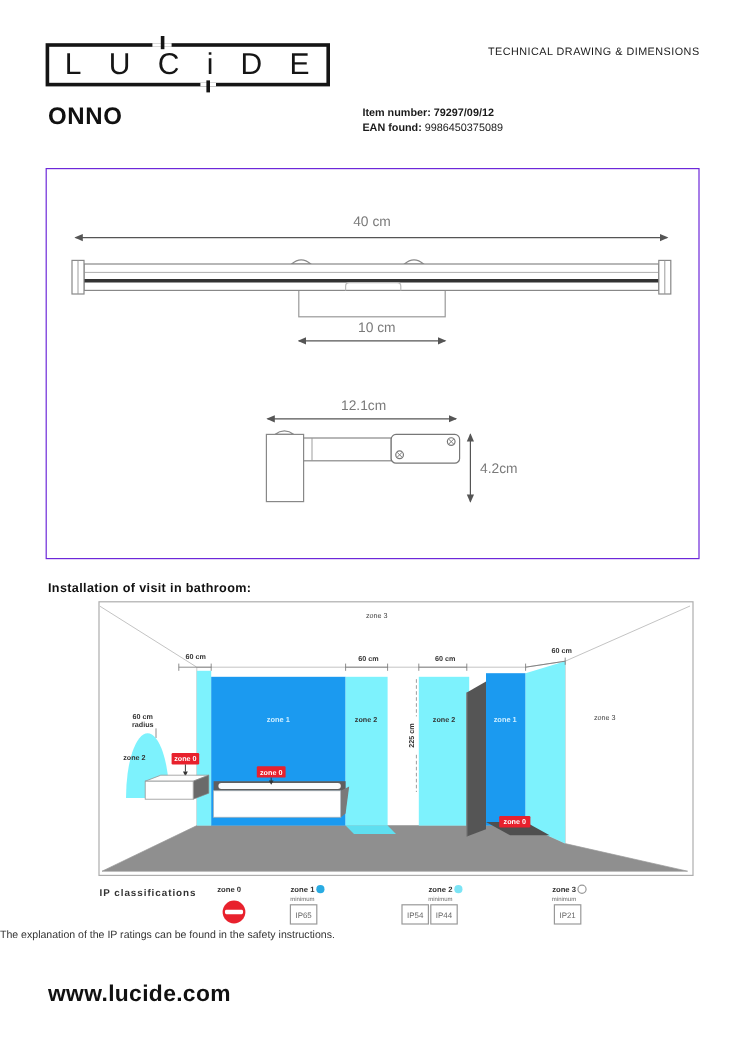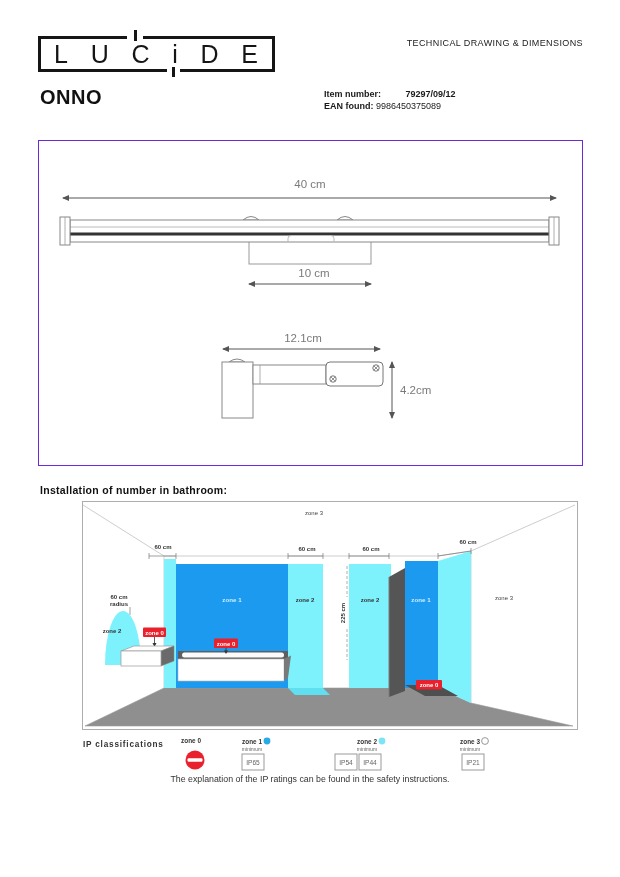--- a/index.html
+++ b/index.html
@@ -9,38 +9,38 @@
   .logo-box{position:absolute;left:38px;top:36px;width:205px;height:30px;border:3px solid #151515;
             display:flex;justify-content:space-between;align-items:center;padding:0 13px;
             font-size:25px;font-weight:400;letter-spacing:1px;color:#151515;}
   .logo-gap-top{position:absolute;top:-3px;left:86px;width:16px;height:3px;background:#fff;}
   .logo-accent{position:absolute;top:-9px;left:93px;width:3px;height:11px;background:#151515;}
   .logo-gap-bot{position:absolute;bottom:-3px;left:126px;width:13px;height:3px;background:#fff;}
   .logo-stem{position:absolute;bottom:-8px;left:131px;width:2.5px;height:10px;background:#151515;}
   .doc-title{position:absolute;right:37px;top:38px;font-size:9px;letter-spacing:.4px;color:#1a1a1a;}
   .product-name{position:absolute;left:40px;top:86px;font-size:20px;font-weight:700;letter-spacing:.5px;}
   .item-block{position:absolute;left:302px;top:89px;font-size:9px;line-height:11.5px;color:#1a1a1a;}
-  .item-block b{font-weight:700;margin-left:22px;}
+  .item-block b{font-weight:700;}
   
   .draw-box{position:absolute;left:38px;top:140px;width:543px;height:324px;border:1px solid #6d28d9;}
   .dim{font:400 11.5px "Liberation Sans",sans-serif;fill:#7a7a7a;}
   
   .bath-title{position:absolute;left:40px;top:484px;font-size:10.5px;font-weight:700;letter-spacing:.3px;}
   .bath-box{position:absolute;left:82px;top:501px;width:494px;height:227px;border:1px solid #adadad;background:#fff;}
   .bz{font:600 6px "Liberation Sans",sans-serif;fill:#333;}
   .bzc{font:400 6px "Liberation Sans",sans-serif;fill:#444;}
   .bzl{font:600 6.2px "Liberation Sans",sans-serif;fill:#cdeeff;}
   .badge-t{font:700 6px "Liberation Sans",sans-serif;fill:#fff;}
   
   .ip-svg{position:absolute;left:80px;top:730px;}
   .iplabel{font:700 8.2px "Liberation Sans",sans-serif;fill:#333;letter-spacing:.8px;}
   .ipz{font:700 6.4px "Liberation Sans",sans-serif;fill:#333;}
   .ipmin{font:400 5px "Liberation Sans",sans-serif;fill:#666;}
   .ipboxt{font:400 6.6px "Liberation Sans",sans-serif;fill:#666;}
-  .ip-note{position:absolute;left:0;top:774px;width:620px;text-align:center;font-size:8.8px;color:#333;}
+  .ip-note{position:absolute;left:0;top:774px;width:620px;text-align:left;font-size:8.8px;color:#333;}
   
   .f1{position:absolute;left:40px;top:803px;font-size:12px;font-weight:700;letter-spacing:.2px;}
   .f2{position:absolute;left:40px;top:818px;font-size:19px;font-weight:700;letter-spacing:.3px;}
 </style>
 </head>
 <body>
 
 <div class="page">
 
   <div class="logo-box">
@@ -113,21 +113,21 @@
           <circle cx="337" cy="227" r="3.2" fill="#fff" stroke="#777"></circle>
           <line x1="334.8" y1="224.8" x2="339.2" y2="229.2" stroke="#777" stroke-width="0.8"></line>
           <line x1="339.2" y1="224.8" x2="334.8" y2="229.2" stroke="#777" stroke-width="0.8"></line>
         </g>
         <line x1="353" y1="221" x2="353" y2="277" stroke="#555" stroke-width="1" marker-start="url(#aL)" marker-end="url(#aR)"></line>
         <text class="dim" x="361" y="253">4.2cm</text>
       </g>
     </svg>
   </div>
 
-  <div class="bath-title">Installation of number in bathroom:</div>
+  <div class="bath-title">Installation of visit in bathroom:</div>
 
   <div class="bath-box">
     <svg width="492" height="225" viewBox="0 0 492 225">
 
       <line x1="0" y1="3" x2="81" y2="54" stroke="#c0c0c0" stroke-width="0.8"></line>
       <line x1="492" y1="3" x2="388" y2="49" stroke="#c0c0c0" stroke-width="0.8"></line>
       <path d="M81,54 L355,54 L388,49" fill="none" stroke="#c0c0c0" stroke-width="0.8"></path>
       <line x1="81" y1="54" x2="81" y2="186" stroke="#c8c8c8" stroke-width="0.8"></line>
       <line x1="388" y1="49" x2="388" y2="201" stroke="#c8c8c8" stroke-width="0.8"></line>
 
@@ -245,14 +245,15 @@
       <text class="ipz" x="400" y="13.5" text-anchor="end">zone 3</text>
       <circle cx="405" cy="11" r="3.4" fill="#fff" stroke="#999"></circle>
       <text class="ipmin" x="390" y="20.5" text-anchor="middle">minimum</text>
       <rect x="382" y="24" width="22" height="16" fill="#fff" stroke="#999"></rect>
       <text class="ipboxt" x="393" y="34.8" text-anchor="middle">IP21</text>
     </g>
   </svg>
 
   <div class="ip-note">The explanation of the IP ratings can be found in the safety instructions.</div>
 
+  <div class="f2">www.lucide.com</div>
 
 </div>
 
 </body></html>

